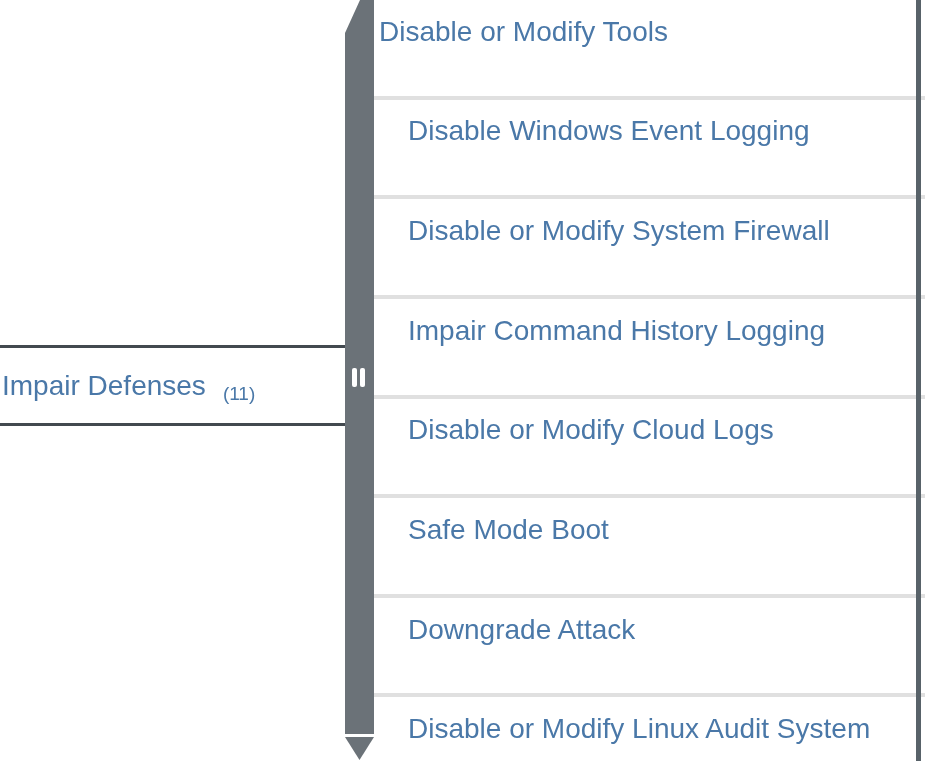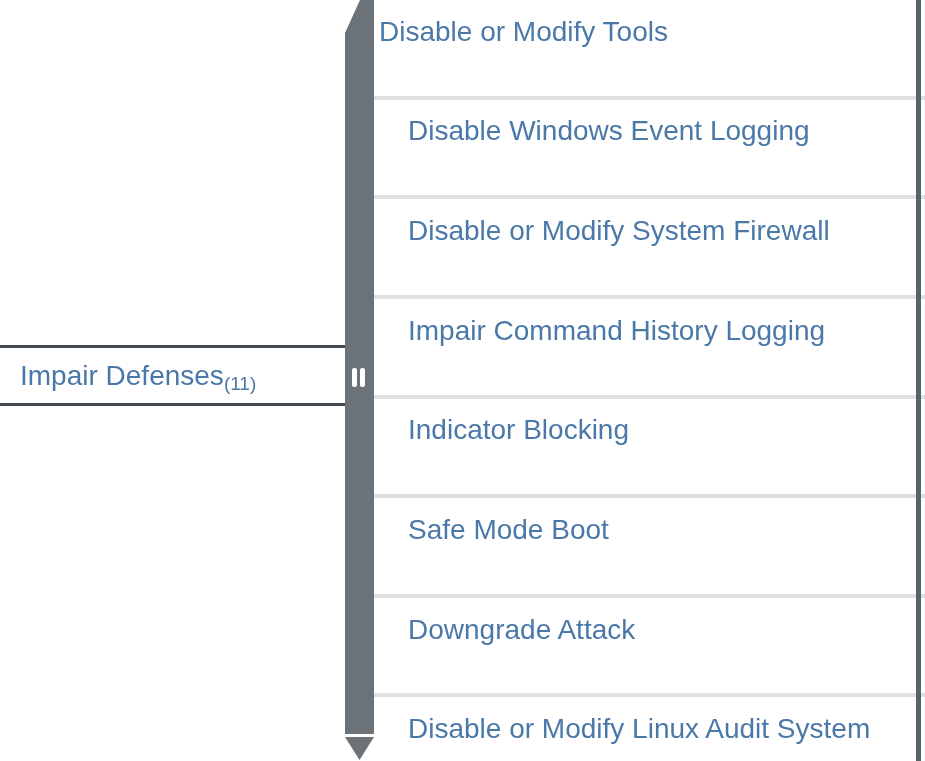--- a/index.html
+++ b/index.html
@@ -15,38 +15,38 @@
     position:relative;
     width:925px;height:761px;
     background:#fff;
     font-family:"Liberation Sans","DejaVu Sans",sans-serif;
     overflow:hidden;
   }
   
   .technique-cell{
     position:absolute;
     left:0;top:345px;
-    width:345px;height:61px;
+    width:345px;height:81px;
     border-top:3px solid var(--cell-border);
     border-bottom:3px solid var(--cell-border);
     background:#fff;
     display:flex;align-items:center;
-    padding-left:20px;
+    padding-left:2px;
     cursor:pointer;
   }
   .technique-link{
     color:var(--link-blue);
     font-size:28px;
     text-decoration:none;
     white-space:nowrap;
     display:flex;align-items:baseline;
   }
   .technique-count{
     font-size:19px;
-    margin-left:0;
+    margin-left:17px;
     position:relative;top:5px;
     color:var(--link-blue);
   }
   
   .subtech-bar{
     position:absolute;
     left:345px;top:0;
     width:29px;height:761px;
     background:var(--bar-gray);
     clip-path:polygon(15px 0, 29px 0, 29px 737px, 14.5px 760px, 0 737px, 0 33px);
@@ -131,21 +131,21 @@
     <div class="subtech-row">
         <a href="#" class="subtech-link">Disable Windows Event Logging</a>
       </div>
     <div class="subtech-row">
         <a href="#" class="subtech-link">Disable or Modify System Firewall</a>
       </div>
     <div class="subtech-row">
         <a href="#" class="subtech-link">Impair Command History Logging</a>
       </div>
     <div class="subtech-row">
-        <a href="#" class="subtech-link">Indicator Blocking</a>
+        <a href="#" class="subtech-link">Disable or Modify Cloud Logs</a>
       </div>
     <div class="subtech-row">
         <a href="#" class="subtech-link">Safe Mode Boot</a>
       </div>
     <div class="subtech-row">
         <a href="#" class="subtech-link">Downgrade Attack</a>
       </div>
     <div class="subtech-row">
         <a href="#" class="subtech-link">Disable or Modify Linux Audit System</a>
       </div>

